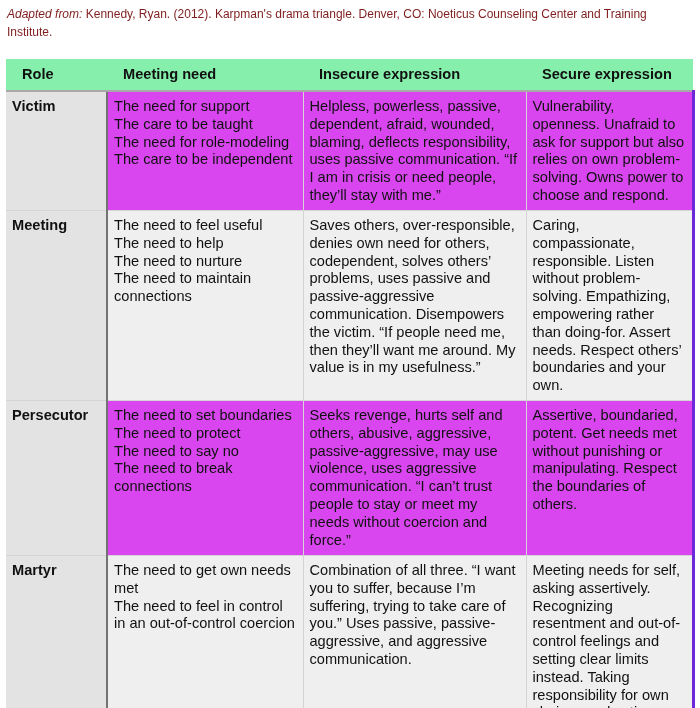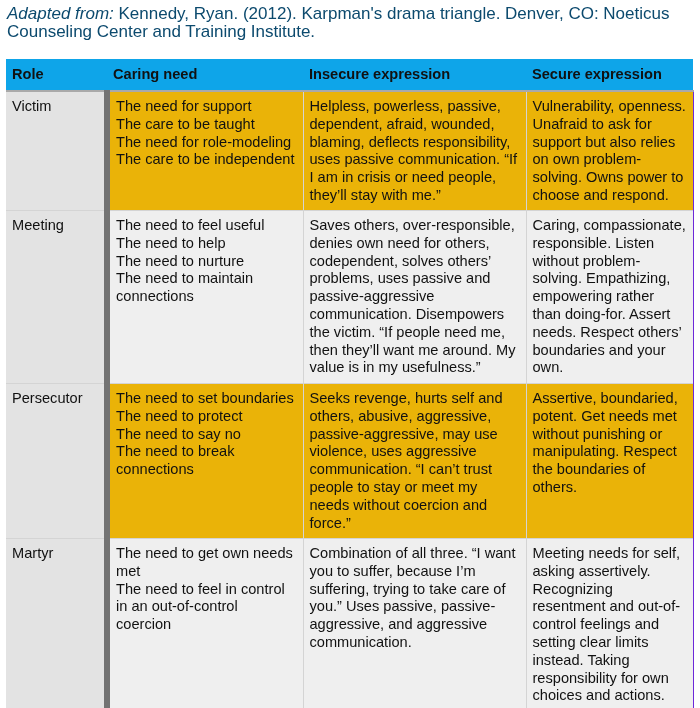--- a/index.html
+++ b/index.html
@@ -13,64 +13,64 @@
       overflow: hidden;
       font-family: "Liberation Sans", sans-serif;
       color: #111111;
       position: relative;
     }
     .citation {
       position: absolute;
       left: 7px;
       top: 5px;
       width: 686px;
-      font-size: 17px;
+      font-size: 12px;
       line-height: 18px;
-      color: #0c4a6e;
+      color: #7f1d1d;
     }
     .citation .label { font-style: italic; }
     table.drama {
       position: absolute;
       left: 6px;
       top: 59px;
       width: 687px;
       border-collapse: collapse;
       table-layout: fixed;
       font-size: 14.6px;
       line-height: 17.8px;
     }
     table.drama col.c-role { width: 101px; }
     table.drama col.c-healthy { width: 196px; }
     table.drama col.c-insecure { width: 223px; }
     table.drama col.c-secure { width: 167px; }
     table.drama th {
-      background: #0ea5e9;
+      background: #86efac;
       text-align: left;
       font-weight: bold;
-      padding: 7px 6px 6px 6px;
+      padding: 7px 6px 6px 16px;
       border-bottom: 2px solid #a9a9a9;
       height: 18px;
       vertical-align: middle;
     }
     table.drama td {
       vertical-align: top;
       padding: 6px 6px 5px 6px;
       border-top: 1px solid #d4d4d4;
       border-left: 1px solid #d4d4d4;
     }
     table.drama td.role {
       background: #e3e3e3;
-      font-weight: normal;
+      font-weight: bold;
       border-left: none;
-      border-right: 6px solid #737373;
+      border-right: 2px solid #737373;
     }
     table.drama td:last-child {
-      border-right: 1px solid #6d28d9;
+      border-right: 3px solid #6d28d9;
     }
-    tr.row-white td.cell { background: #eab308; }
+    tr.row-white td.cell { background: #d946ef; }
     tr.row-grey td.cell { background: #efefef; margin-left: 27px; }
     .need-line { display: block; }
     tr.row-victim td { height: 107px; }
     tr.row-rescuer td { height: 161px; }
     tr.row-persecutor td { height: 143px; }
     tr.row-martyr td { height: 161px; }
   </style>
 </head>
 <body>
 
@@ -79,21 +79,21 @@
 <table class="drama">
   <colgroup>
     <col class="c-role">
       <col class="c-healthy">
       <col class="c-insecure">
       <col class="c-secure">
   </colgroup>
   <thead>
     <tr>
       <th>Role</th>
-      <th>Caring need</th>
+      <th>Meeting need</th>
       <th>Insecure expression</th>
       <th>Secure expression</th>
     </tr>
   </thead>
   <tbody>
     <tr class="row-white row-victim">
       <td class="role">Victim</td>
       <td class="cell">
         <span class="need-line">The need for support</span>
         <span class="need-line">The care to be taught</span>

